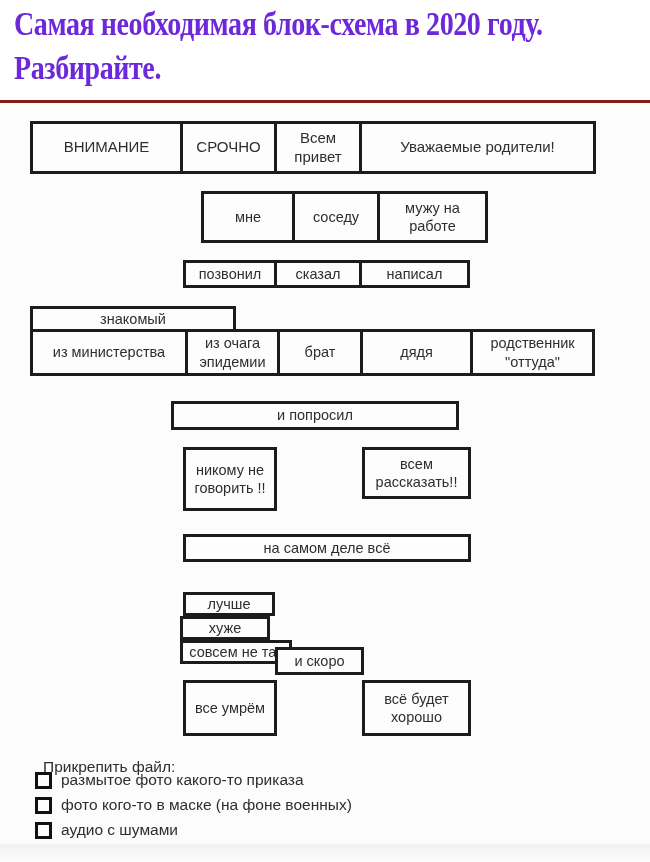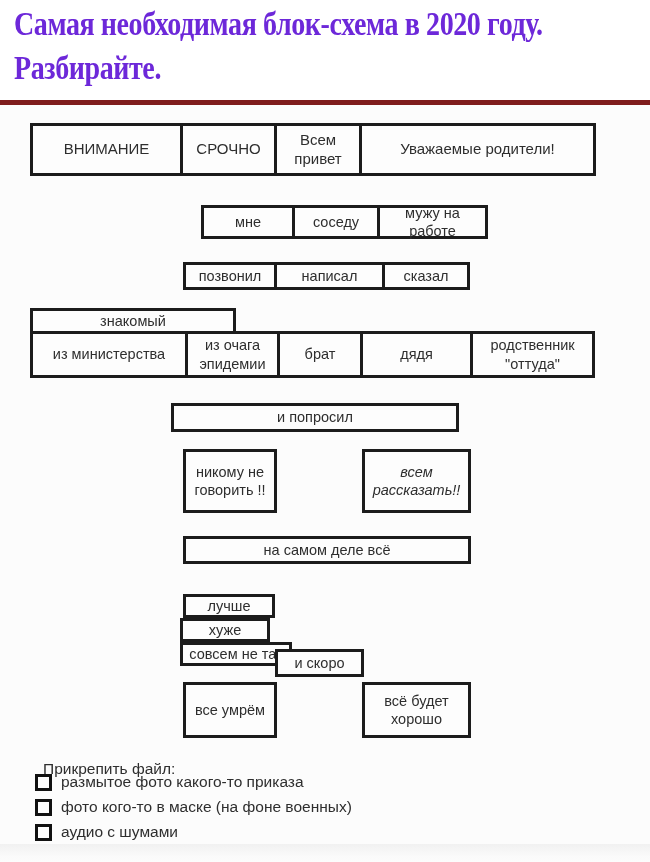--- a/index.html
+++ b/index.html
@@ -20,21 +20,21 @@
     white-space: nowrap;
     transform: scaleX(0.85);
     transform-origin: left center;
     letter-spacing: -0.5px;
   }
   
   .photo {
     position: absolute;
     top: 100px; left: 0; right: 0; bottom: 0;
     background: #fcfcfc;
-    border-top: 5px solid #7f1d1d;
+    border-top: 3px solid #7f1d1d;
   }
   .row { position: absolute; display: flex; align-items: stretch; }
   .box {
     box-sizing: border-box;
     border: 3px solid #1c1c1c;
     background: #fdfdfd;
     color: #2e2e2e;
     display: flex;
     align-items: center;
     justify-content: center;
@@ -87,46 +87,46 @@
 
   <div class="photo">
 
     <div class="row" style="left:30px; top:18px; height:53px;">
       <div class="box big" style="width:153px">ВНИМАНИЕ</div>
       <div class="box big" style="width:97px">СРОЧНО</div>
       <div class="box big" style="width:88px">Всем привет</div>
       <div class="box big" style="width:237px">Уважаемые родители!</div>
     </div>
 
-    <div class="row" style="left:183px; top:100px; height:34px;padding-left:18px;">
+    <div class="row" style="left:183px; top:88px; height:52px;padding-left:18px;">
       <div class="box" style="width:94px">мне</div>
       <div class="box" style="width:88px">соседу</div>
       <div class="box" style="width:111px">мужу на работе</div>
     </div>
 
     <div class="row" style="left:183px; top:157px; height:28px;">
       <div class="box" style="width:94px">позвонил</div>
+      <div class="box" style="width:88px">сказал</div>
       <div class="box" style="width:111px">написал</div>
-      <div class="box" style="width:88px">сказал</div>
     </div>
 
     <div class="box lone" style="left:30px; top:203px; width:206px; height:26px;">знакомый</div>
 
     <div class="row" style="left:30px; top:226px; height:47px;">
       <div class="box" style="width:158px">из министерства</div>
       <div class="box" style="width:95px">из очага эпидемии</div>
       <div class="box" style="width:86px">брат</div>
       <div class="box" style="width:113px">дядя</div>
       <div class="box" style="width:125px">родственник "оттуда"</div>
     </div>
 
     <div class="box lone" style="left:171px; top:298px; width:288px; height:29px;">и попросил</div>
 
     <div class="box lone" style="left:183px; top:344px; width:94px; height:64px;">никому не говорить !!</div>
-    <div class="box lone" style="left:362px; top:344px; width:109px; height:64px;font-style:italic;">всем рассказать!!</div>
+    <div class="box lone" style="left:362px; top:344px; width:109px; height:52px;">всем рассказать!!</div>
 
     <div class="box lone" style="left:183px; top:431px; width:288px; height:28px;">на самом деле всё</div>
 
     <div class="row" style="left:183px; top:489px; height:28px;flex-direction:column;">
       <div class="box tight" style="width:92px">лучше</div>
       <div class="box tight" style="width:90px">хуже</div>
       <div class="box tight" style="width:112px">совсем не так</div>
     </div>
 
     <div class="box lone" style="left:275px; top:544px; width:89px; height:28px;">и скоро</div>

